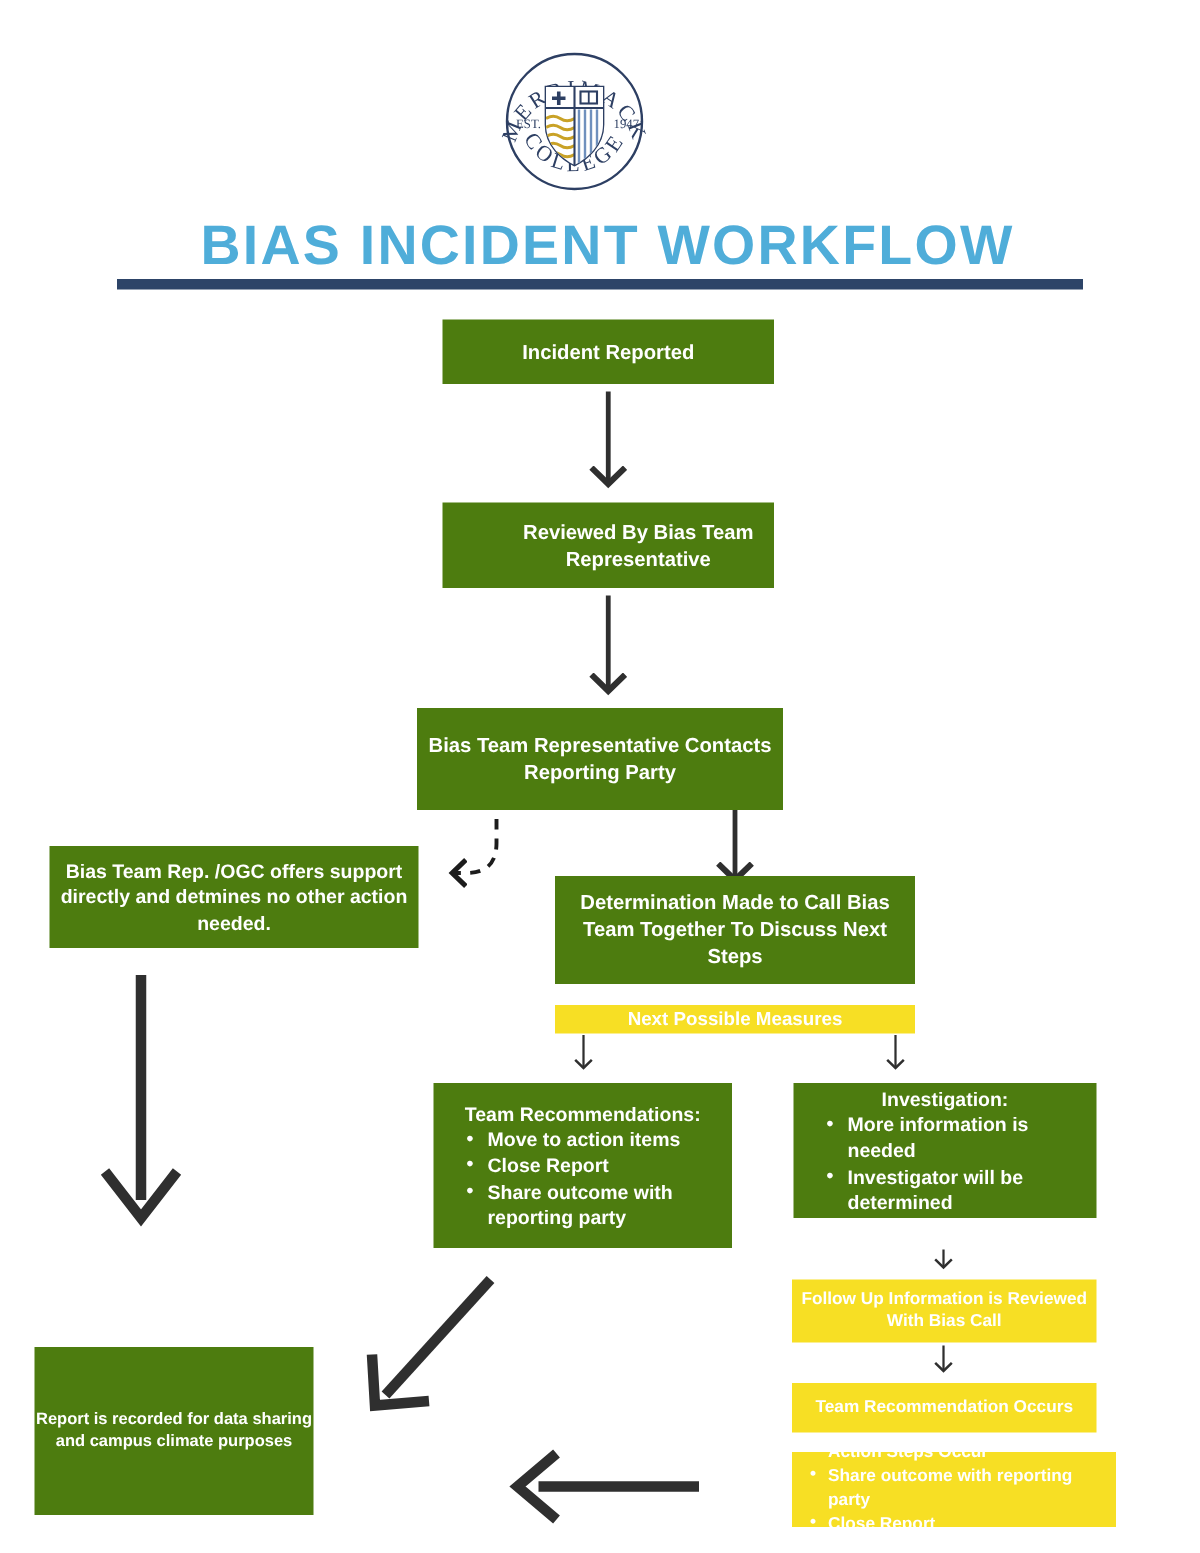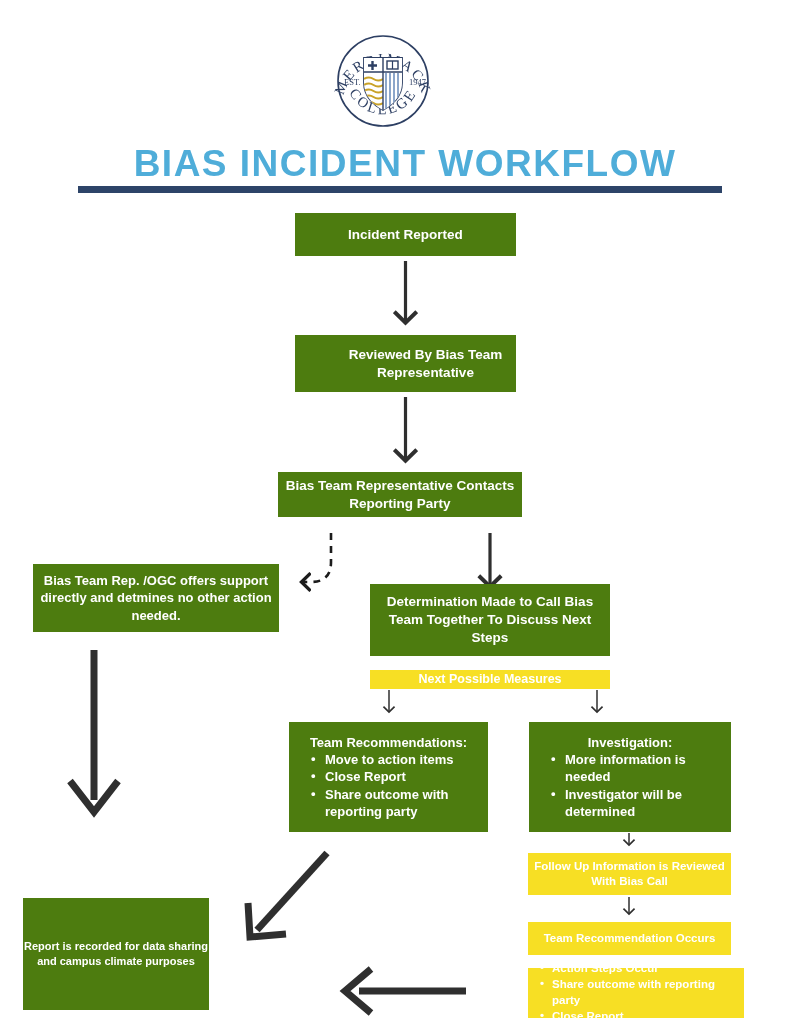--- a/index.html
+++ b/index.html
@@ -83,26 +83,26 @@
   .bullets li:before {
     content: "\2022";
     position: absolute;
     left: 0;
     top: -1px;
   }
 
   
   #box-incident       { left: 295px; top: 213px; width: 221px; height: 43px;  font-size: 13.5px; font-weight: bold; }
   #box-reviewed       { left: 295px; top: 335px; width: 221px; height: 57px;  font-size: 13.5px; font-weight: bold; padding-left: 40px; }
-  #box-contacts       { left: 278px; top: 472px; width: 244px; height: 45px;  font-size: 13.5px; font-weight: bold; }
+  #box-contacts       { left: 278px; top: 472px; width: 244px; height: 68px;  font-size: 13.5px; font-weight: bold; }
   #box-support        { left: 33px;  top: 564px; width: 246px; height: 68px;  font-size: 13px;  font-weight: bold; }
   #box-determination  { left: 370px; top: 584px; width: 240px; height: 72px;  font-size: 13.5px; font-weight: bold; }
   #bar-next           { left: 370px; top: 670px; width: 240px; height: 19px;  font-size: 12.5px; font-weight: bold; }
   #box-team-rec       { left: 289px; top: 722px; width: 199px; height: 110px; font-size: 13px;  font-weight: bold; }
-  #box-investigation  { left: 529px; top: 722px; width: 202px; height: 110px; font-size: 13px;  font-weight: bold; }
+  #box-investigation  { left: 529px; top: 722px; width: 202px; height: 90px; font-size: 13px;  font-weight: bold; }
   #box-followup       { left: 528px; top: 853px; width: 203px; height: 42px;  font-size: 11.5px; font-weight: bold; }
   #box-team-rec-occ   { left: 528px; top: 922px; width: 203px; height: 33px;  font-size: 11.5px; font-weight: bold; }
   #box-action-steps   { left: 528px; top: 968px; width: 216px; height: 50px;  font-size: 11.5px; font-weight: bold; align-items: flex-start; }
   #box-report         { left: 23px;  top: 898px; width: 186px; height: 112px; font-size: 11px;  font-weight: bold; }
 
   #box-action-steps .bullets { padding-left: 12px; }
   #box-action-steps .bullets li { padding-left: 12px; line-height: 1.38; }
 
   #box-team-rec .bullets, #box-investigation .bullets { padding-left: 22px; }
 

